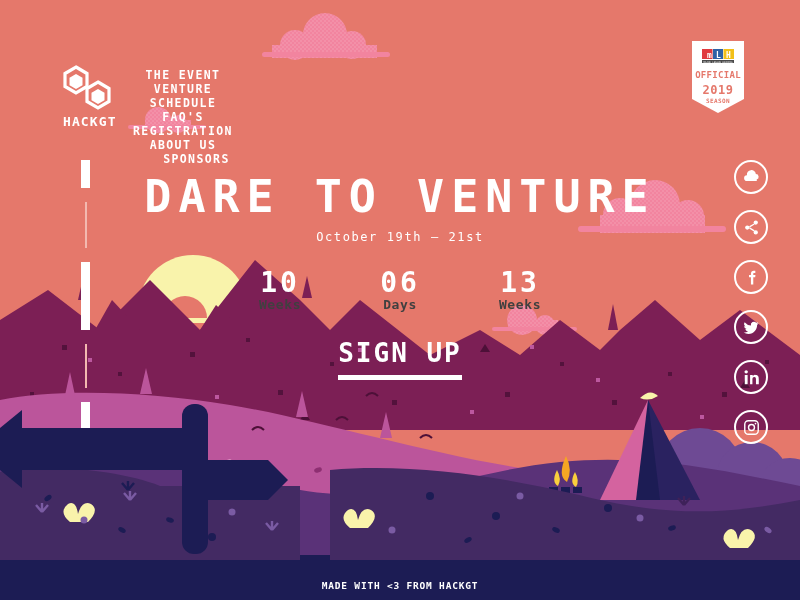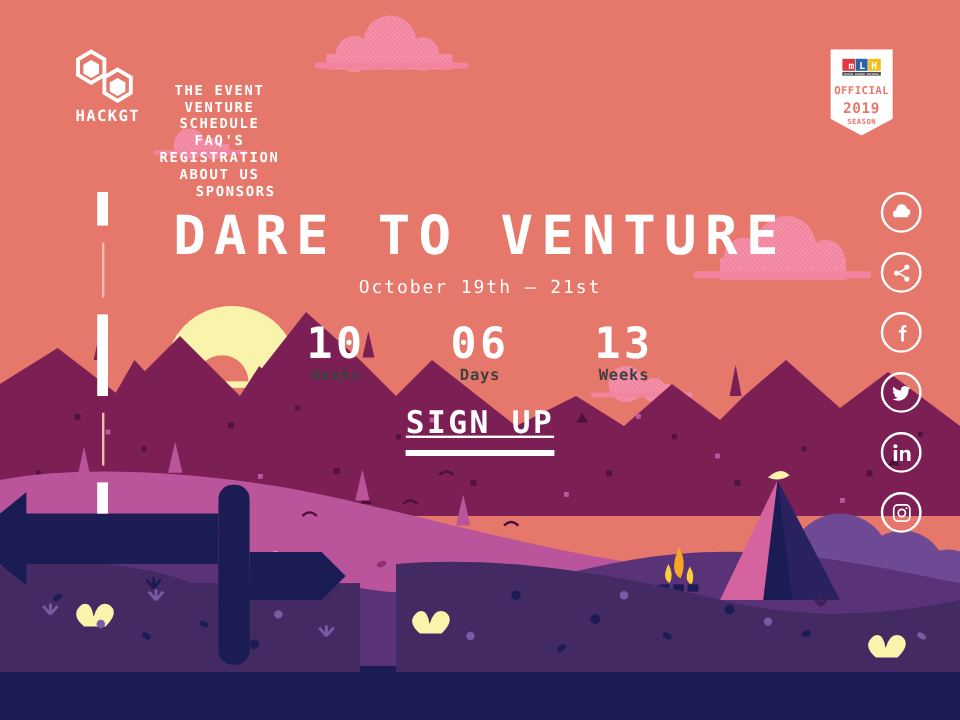--- a/index.html
+++ b/index.html
@@ -13,21 +13,21 @@
 
   
   .scene { position:absolute; left:0; top:0; width:800px; height:600px; }
 
   
   .header {
     position:absolute; left:0; top:0; width:800px; height:125px;
     z-index:40;
   }
   .logo-wrap {
-    position:absolute; left:62px; top:40px; width:62px; height:68px;
+    position:absolute; left:62px; top:64px; width:62px; height:68px;
     text-align:center;
   }
   .logo-mark { width:58px; height:48px; display:block; }
   .logo-text {
     color:#ffffff; font-size:13px; letter-spacing:1.1px; font-weight:bold;
     margin-top:2px; font-family:"DejaVu Sans Mono", monospace;
     text-align:left; padding-left:1px;
   }
   .nav {
     position:absolute; left:133px; top:68px;
@@ -51,44 +51,43 @@
   .hero { position:absolute; left:0; top:16px; width:800px; height:428px; z-index:30;
           pointer-events:none; }
   .hero > * { pointer-events:auto; }
   .title {
     position:absolute; left:0; top:158px; width:800px; text-align:center;
     color:#ffffff; font-size:45px; letter-spacing:7px; font-weight:bold;
     font-family:"DejaVu Sans Mono", monospace; line-height:1;
   }
   .subtitle {
     position:absolute; left:0; top:214px; width:800px; text-align:center;
-    color:#ffffff; font-size:15px; letter-spacing:1.6px;
+    color:#ffffff; font-size:12px; letter-spacing:1.6px;
     font-family:"DejaVu Sans Mono", monospace;
   }
   .countdown {
     position:absolute; left:0; top:252px; width:800px;
     display:flex; justify-content:center; gap:42px;
   }
   .cd-unit { width:78px; text-align:center; }
   .cd-num {
-    color:#ffffff; font-size:36px; font-weight:bold; letter-spacing:3px;
+    color:#ffffff; font-size:28px; font-weight:bold; letter-spacing:3px;
     font-family:"DejaVu Sans Mono", monospace; line-height:1.05;
   }
   .cd-label {
     color:#404040; font-size:13px; font-weight:bold; letter-spacing:0.6px;
     margin-top:0; font-family:"DejaVu Sans Mono", monospace;
   }
   .signup {
     position:absolute; left:0; top:322px; width:800px; text-align:center;
   }
   .signup-inner { display:inline-block; }
   .signup-label {
     color:#ffffff; font-size:26px; font-weight:bold; letter-spacing:2px;
     font-family:"DejaVu Sans Mono", monospace;
-    text-decoration:underline;
   }
   .signup-rule { height:5px; background:#ffffff; margin-top:7px; width:100%; }
 
   
   .scrollbar { position:absolute; left:81px; top:160px; z-index:35; }
   .sb-block { width:9px; background:#ffffff; }
   .sb-line { width:2px; background:#f3b9b0; margin-left:3.5px; }
 
   
   .social {
@@ -483,14 +482,17 @@
     </div>
     <div class="soc">
       <svg width="17" height="17" viewBox="0 0 24 24" fill="none" stroke="#ffffff" stroke-width="2">
         <rect x="2.5" y="2.5" width="19" height="19" rx="5"></rect>
         <circle cx="12" cy="12" r="4.2"></circle>
         <circle cx="17.6" cy="6.4" r="1.2" fill="#ffffff" stroke="none"></circle>
       </svg>
     </div>
   </div>
 
+  <div class="footer">
+    <div class="footer-text">MADE WITH &lt;3 FROM HACKGT</div>
+  </div>
 
 </div>
 
 </body></html>

